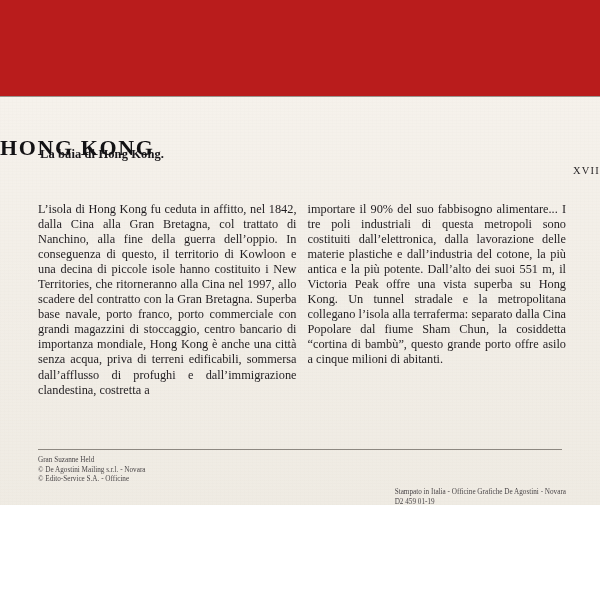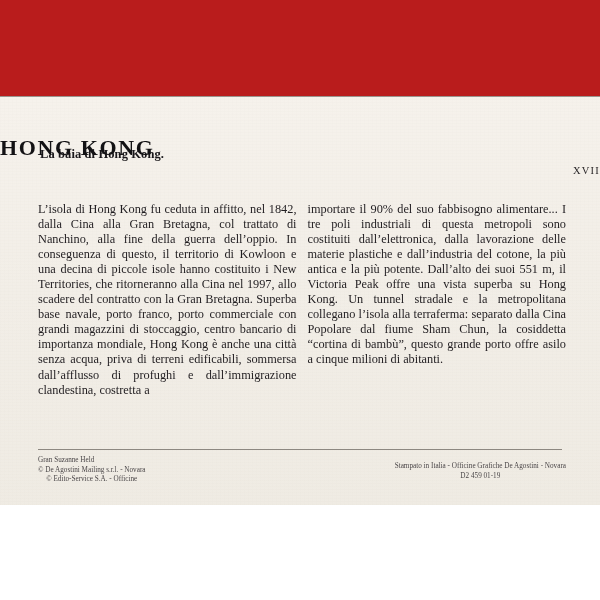--- a/index.html
+++ b/index.html
@@ -147,31 +147,30 @@
   #footer-left {
     position: absolute;
     left: 0;
     top: 0;
     text-align: left;
   }
 
   #footer-right {
     position: absolute;
     right: 0;
-    top: 6px;
-    text-align: center;
+    top: 32px;
+    text-align: left;
   }
 
   .footer-line {
     white-space: nowrap;
   }
 
   .copy-sym {
     font-family: "Liberation Serif", "DejaVu Serif", serif;
-    text-align: center;
   }
 </style>
 </head>
 <body>
 
 <div id="scan-area">
 
   <div id="postcard">
     <div id="paper-grain"></div>
 

